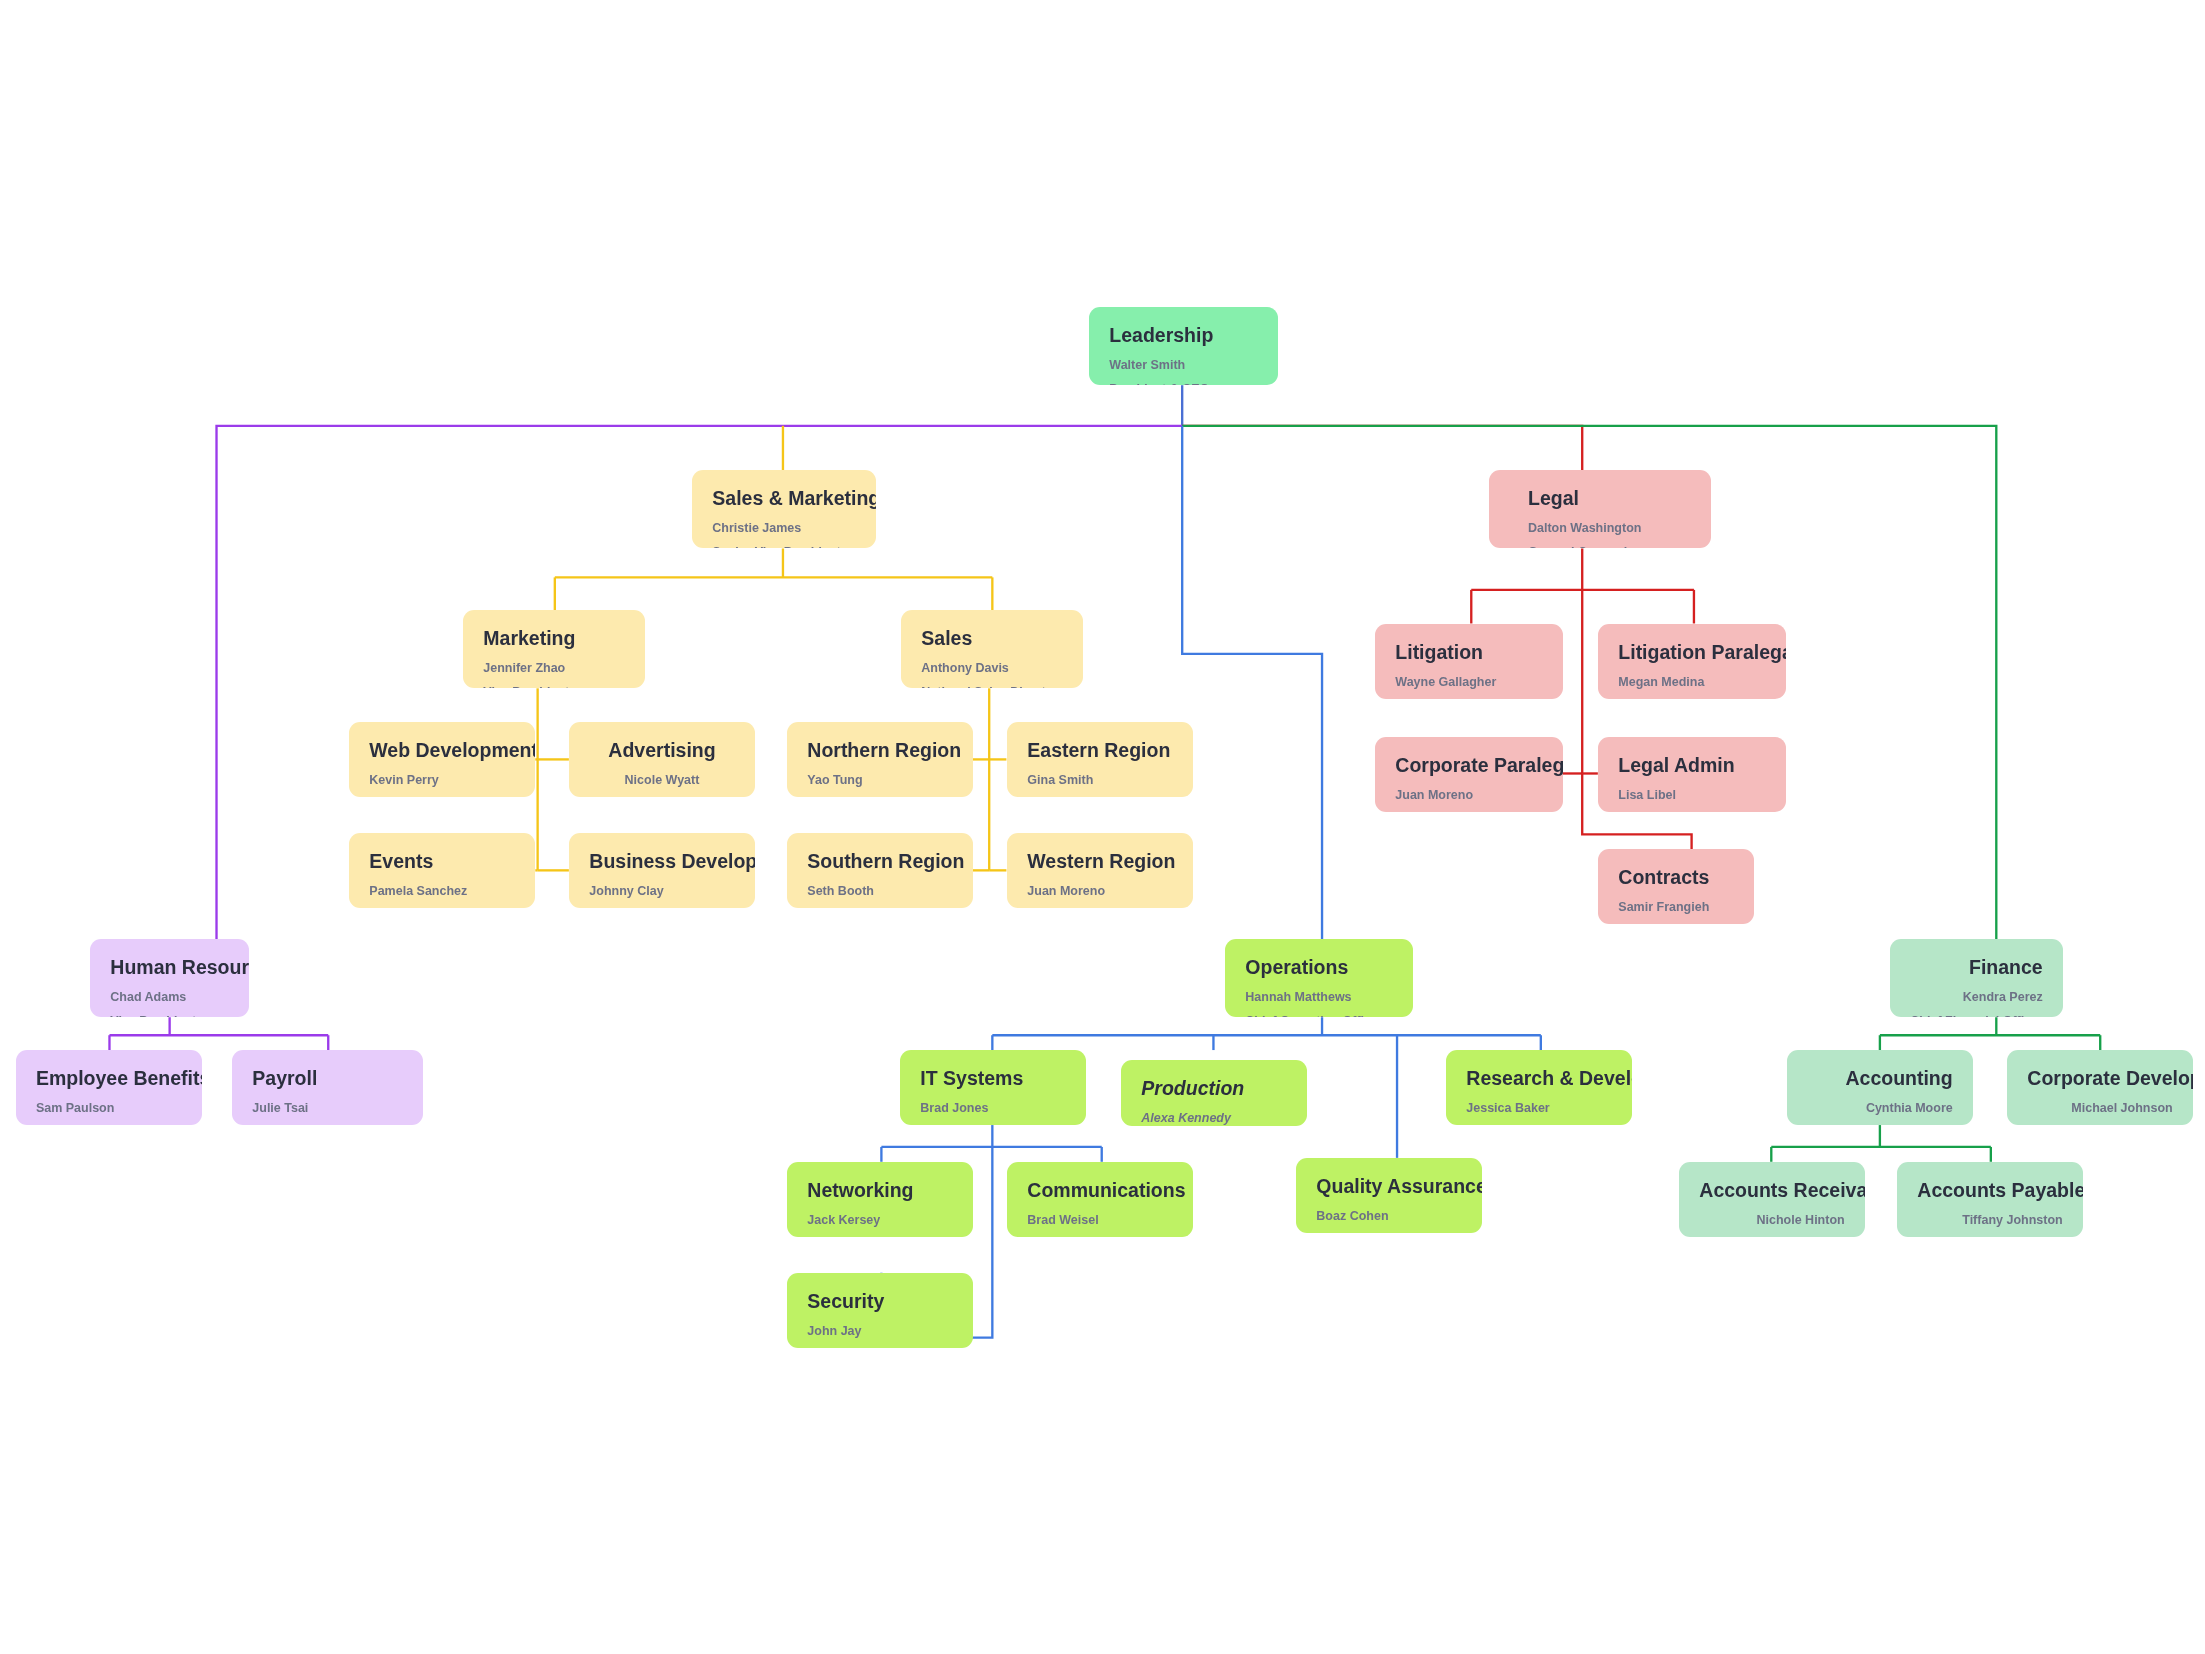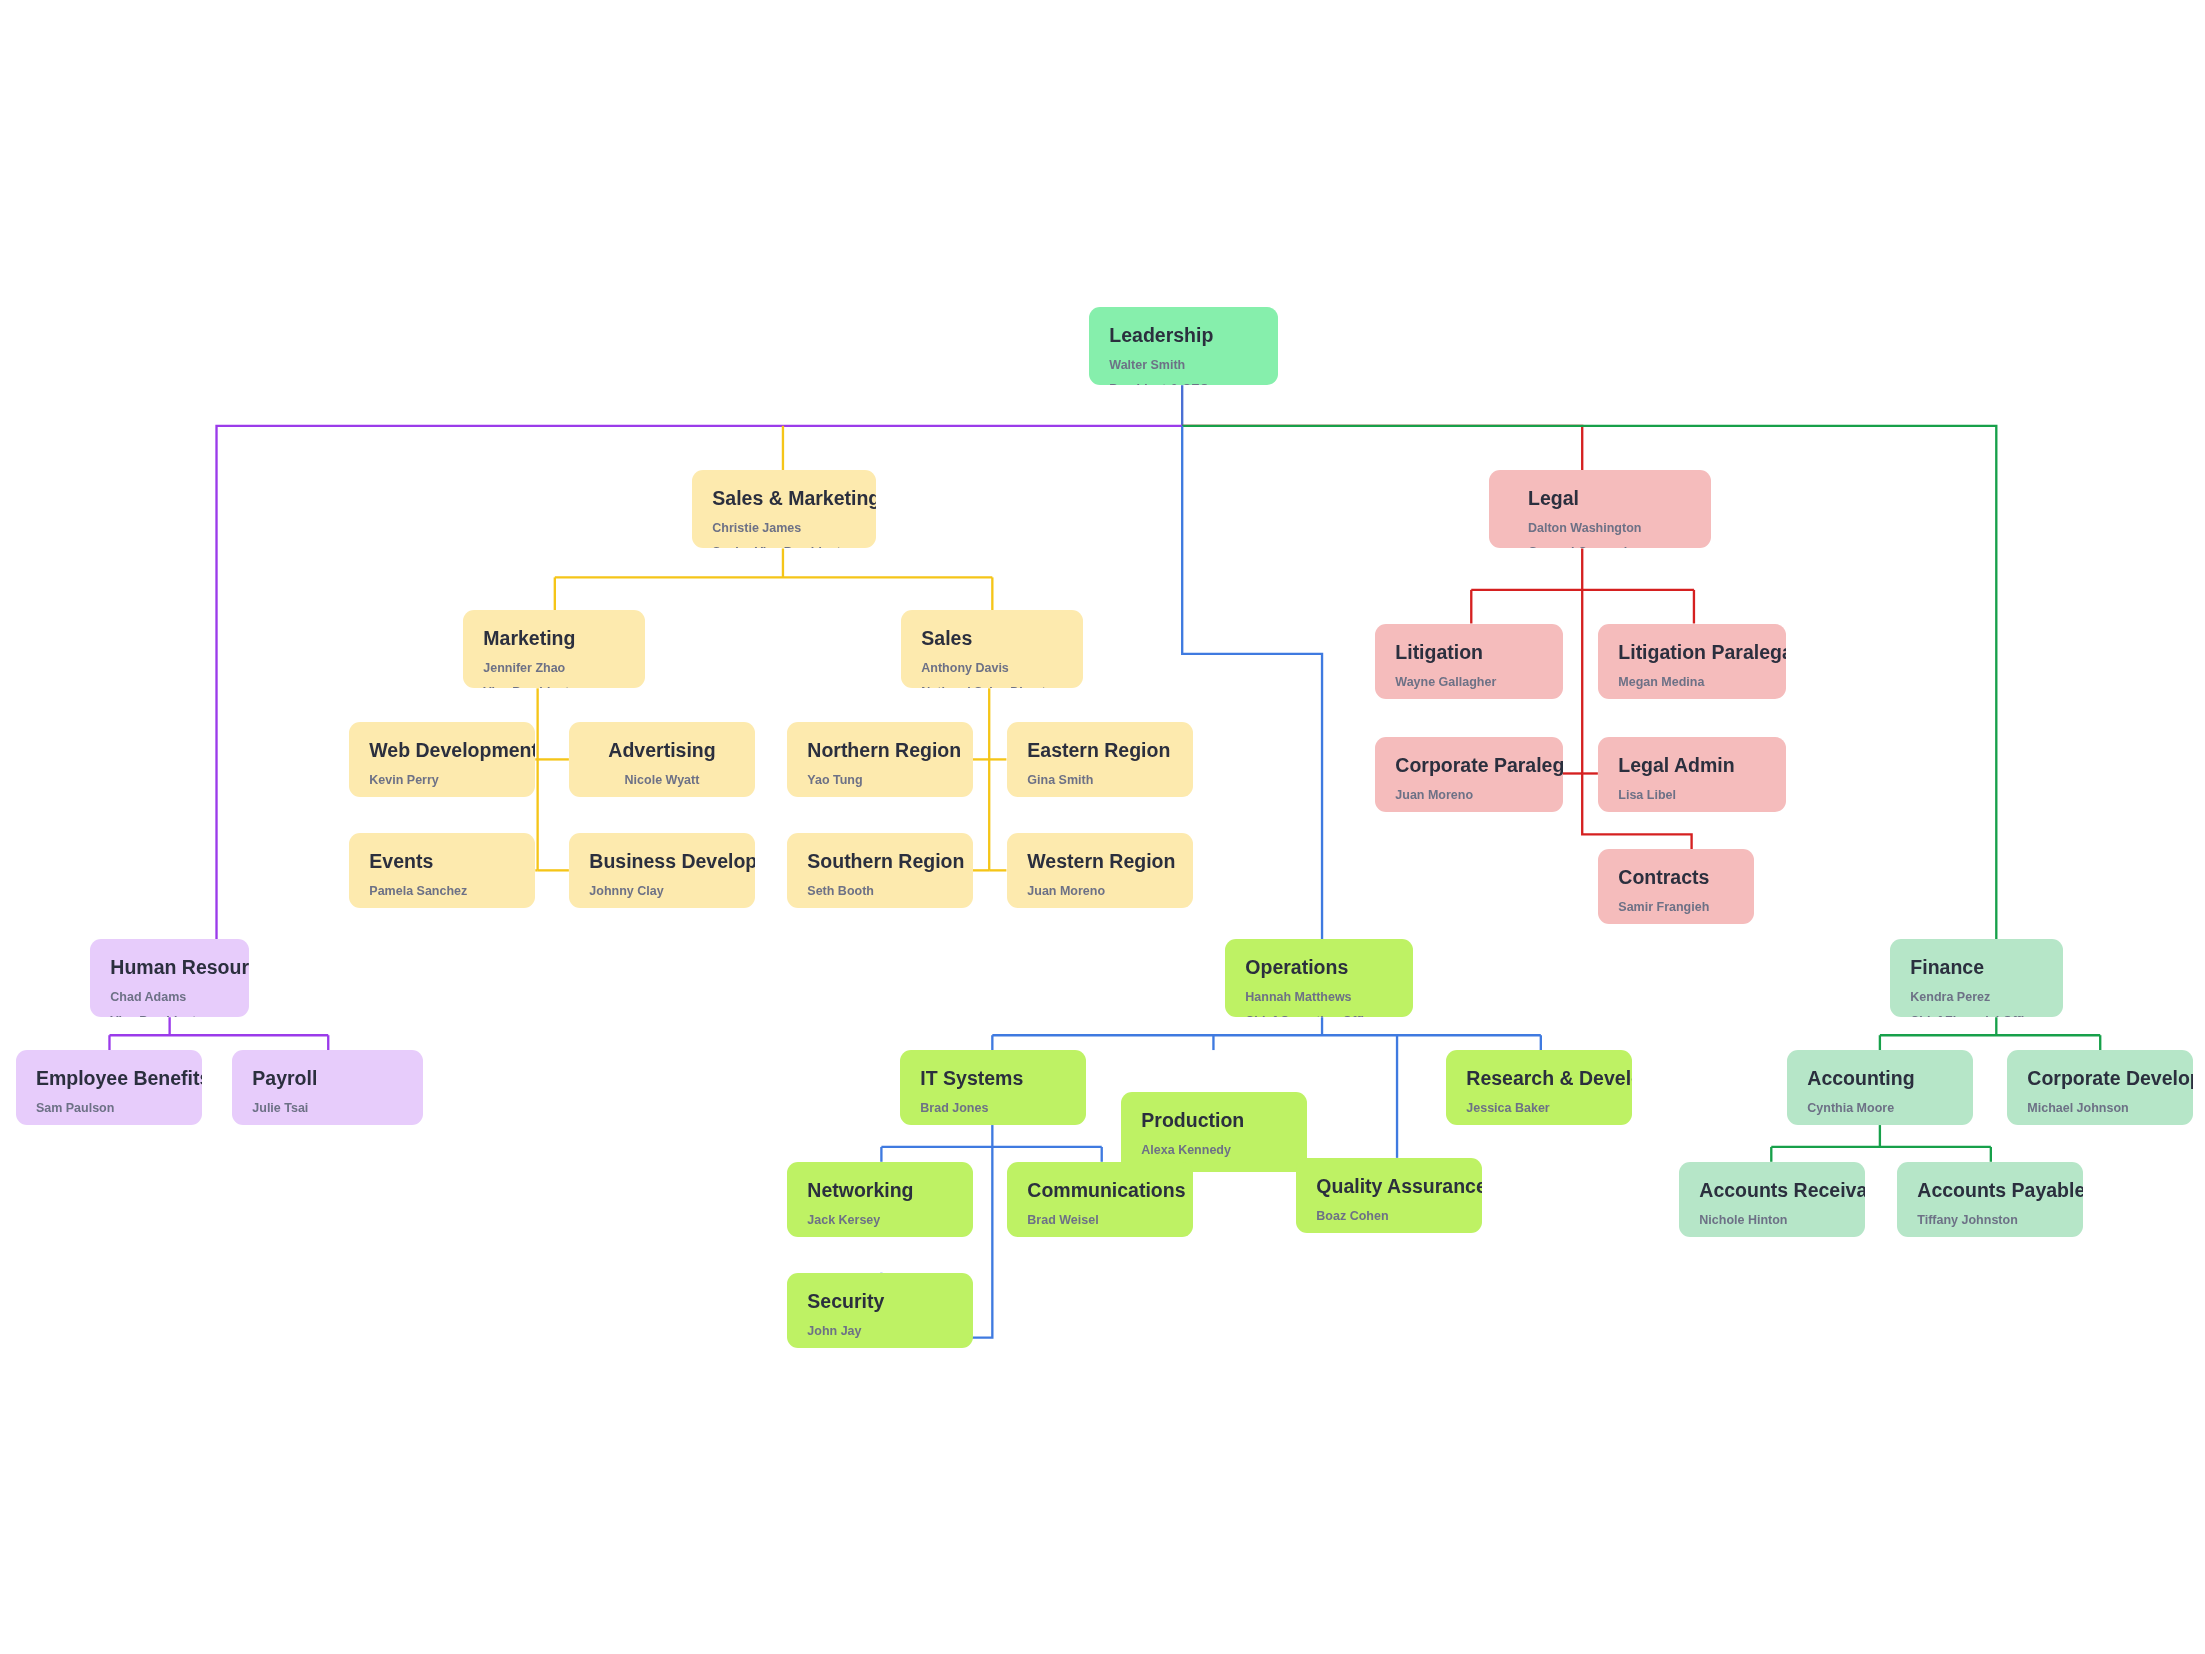--- a/index.html
+++ b/index.html
@@ -57,21 +57,21 @@
     line-height: 1.25;
     margin: 0;
     white-space: nowrap;
   }
   
   .pal-leadership { background: #86efac; }
   .pal-sales      { background: #fdeaae; }
   .pal-legal      { background: #f5bcbc; }
   .pal-hr         { background: #e7ccfb; }
   .pal-ops        { background: #bef264; }
-  .pal-finance    { background: #b6e6c8; }
+  .pal-finance    { background: #b6e6c8; text-align: right; }
 </style>
 </head>
 <body>
 
 <div id="canvas">
   <svg id="connectors" width="2205" height="1654" viewBox="0 0 2822 2117" xmlns="http://www.w3.org/2000/svg">
       <path d="M 1513 493 L 1513 545" fill="none" stroke="#4a6fd4" stroke-width="3" stroke-linecap="butt" stroke-linejoin="miter"></path>
       <path d="M 1513 545 L 277 545 L 277 1202" fill="none" stroke="#9b3bea" stroke-width="3" stroke-linecap="butt" stroke-linejoin="miter"></path>
       <path d="M 1002 545 L 1002 602" fill="none" stroke="#f5c518" stroke-width="3" stroke-linecap="butt" stroke-linejoin="miter"></path>
       <path d="M 1513 545 L 2025 545 L 2025 602" fill="none" stroke="#d52020" stroke-width="3" stroke-linecap="butt" stroke-linejoin="miter"></path>
@@ -221,21 +221,21 @@
         <div class="person">Sam Paulson</div>
       </div>
       <div class="node pal-hr" style="left: 232px; top: 1050px; width: 191px; height: 75px;">
         <div class="title">Payroll</div>
         <div class="person">Julie Tsai</div>
       </div>
       <div class="node pal-ops" style="left: 900px; top: 1050px; width: 186px; height: 75px;">
         <div class="title">IT Systems</div>
         <div class="person">Brad Jones</div>
       </div>
-      <div class="node pal-ops" style="left: 1121px; top: 1092px; width: 186px; height: 80px;">
+      <div class="node pal-ops" style="left: 1121px; top: 1060px; width: 186px; height: 66px; font-style: italic;">
         <div class="title">Production</div>
         <div class="person">Alexa Kennedy</div>
       </div>
       <div class="node pal-ops" style="left: 1446px; top: 1050px; width: 186px; height: 75px;">
         <div class="title">Research &amp; Development</div>
         <div class="person">Jessica Baker</div>
       </div>
       <div class="node pal-ops" style="left: 787px; top: 1162px; width: 186px; height: 75px;">
         <div class="title">Networking</div>
         <div class="person">Jack Kersey</div>

